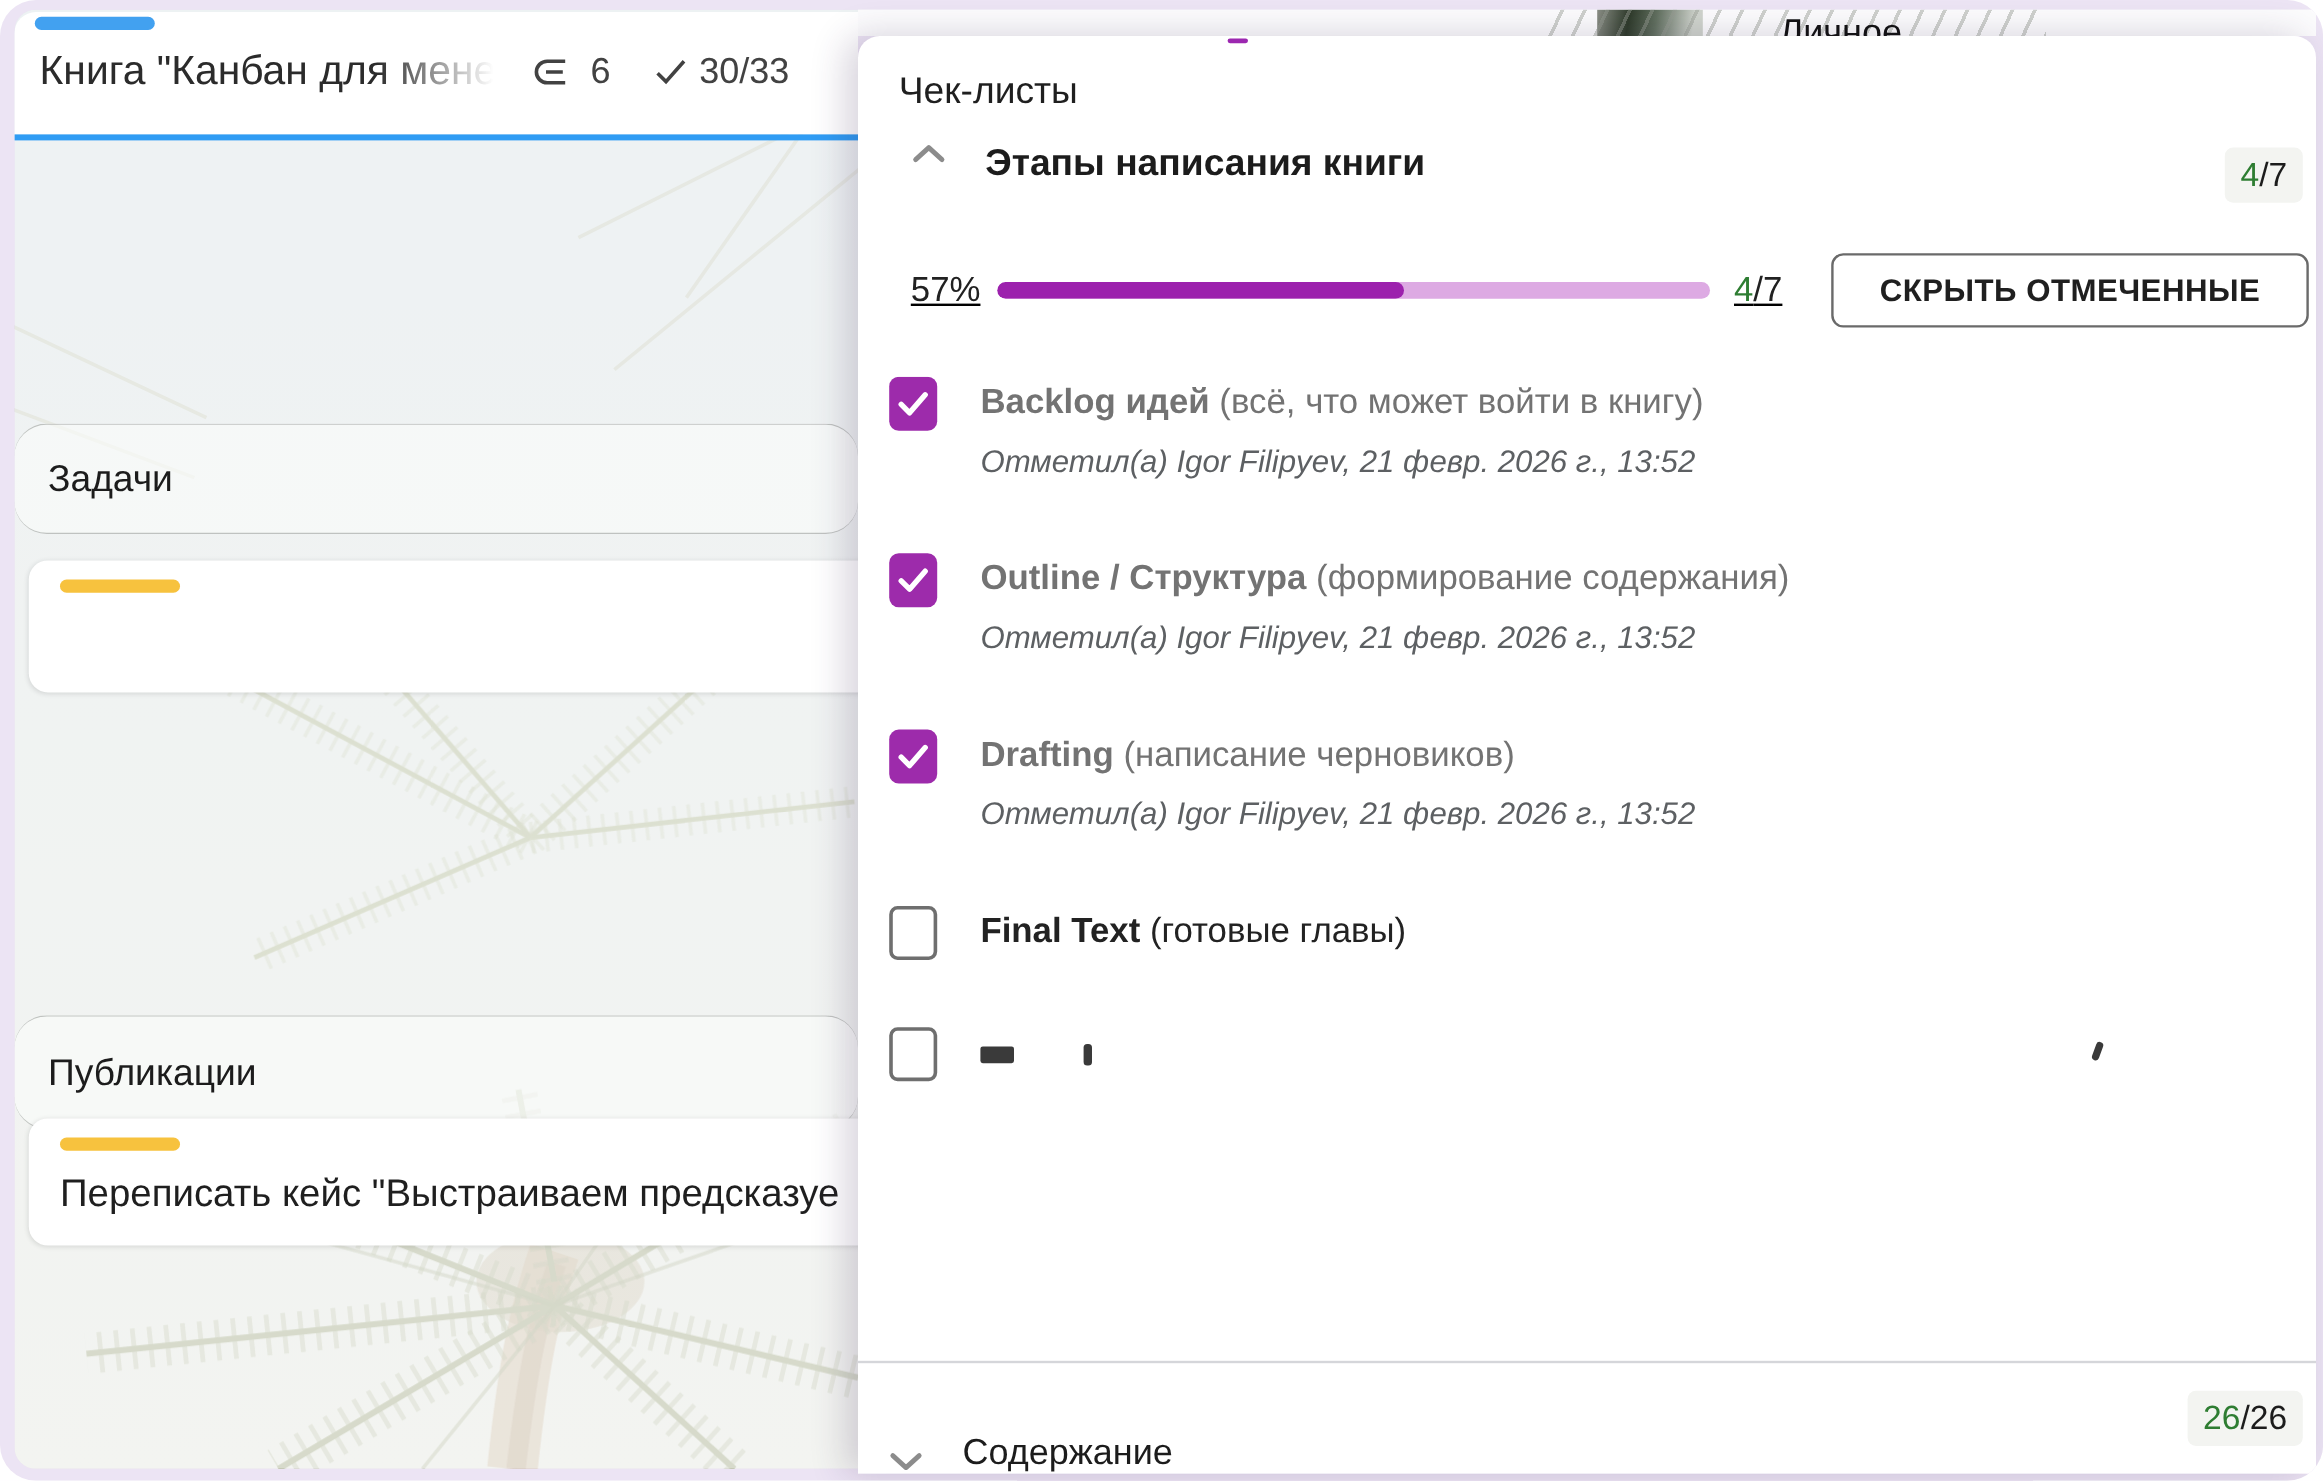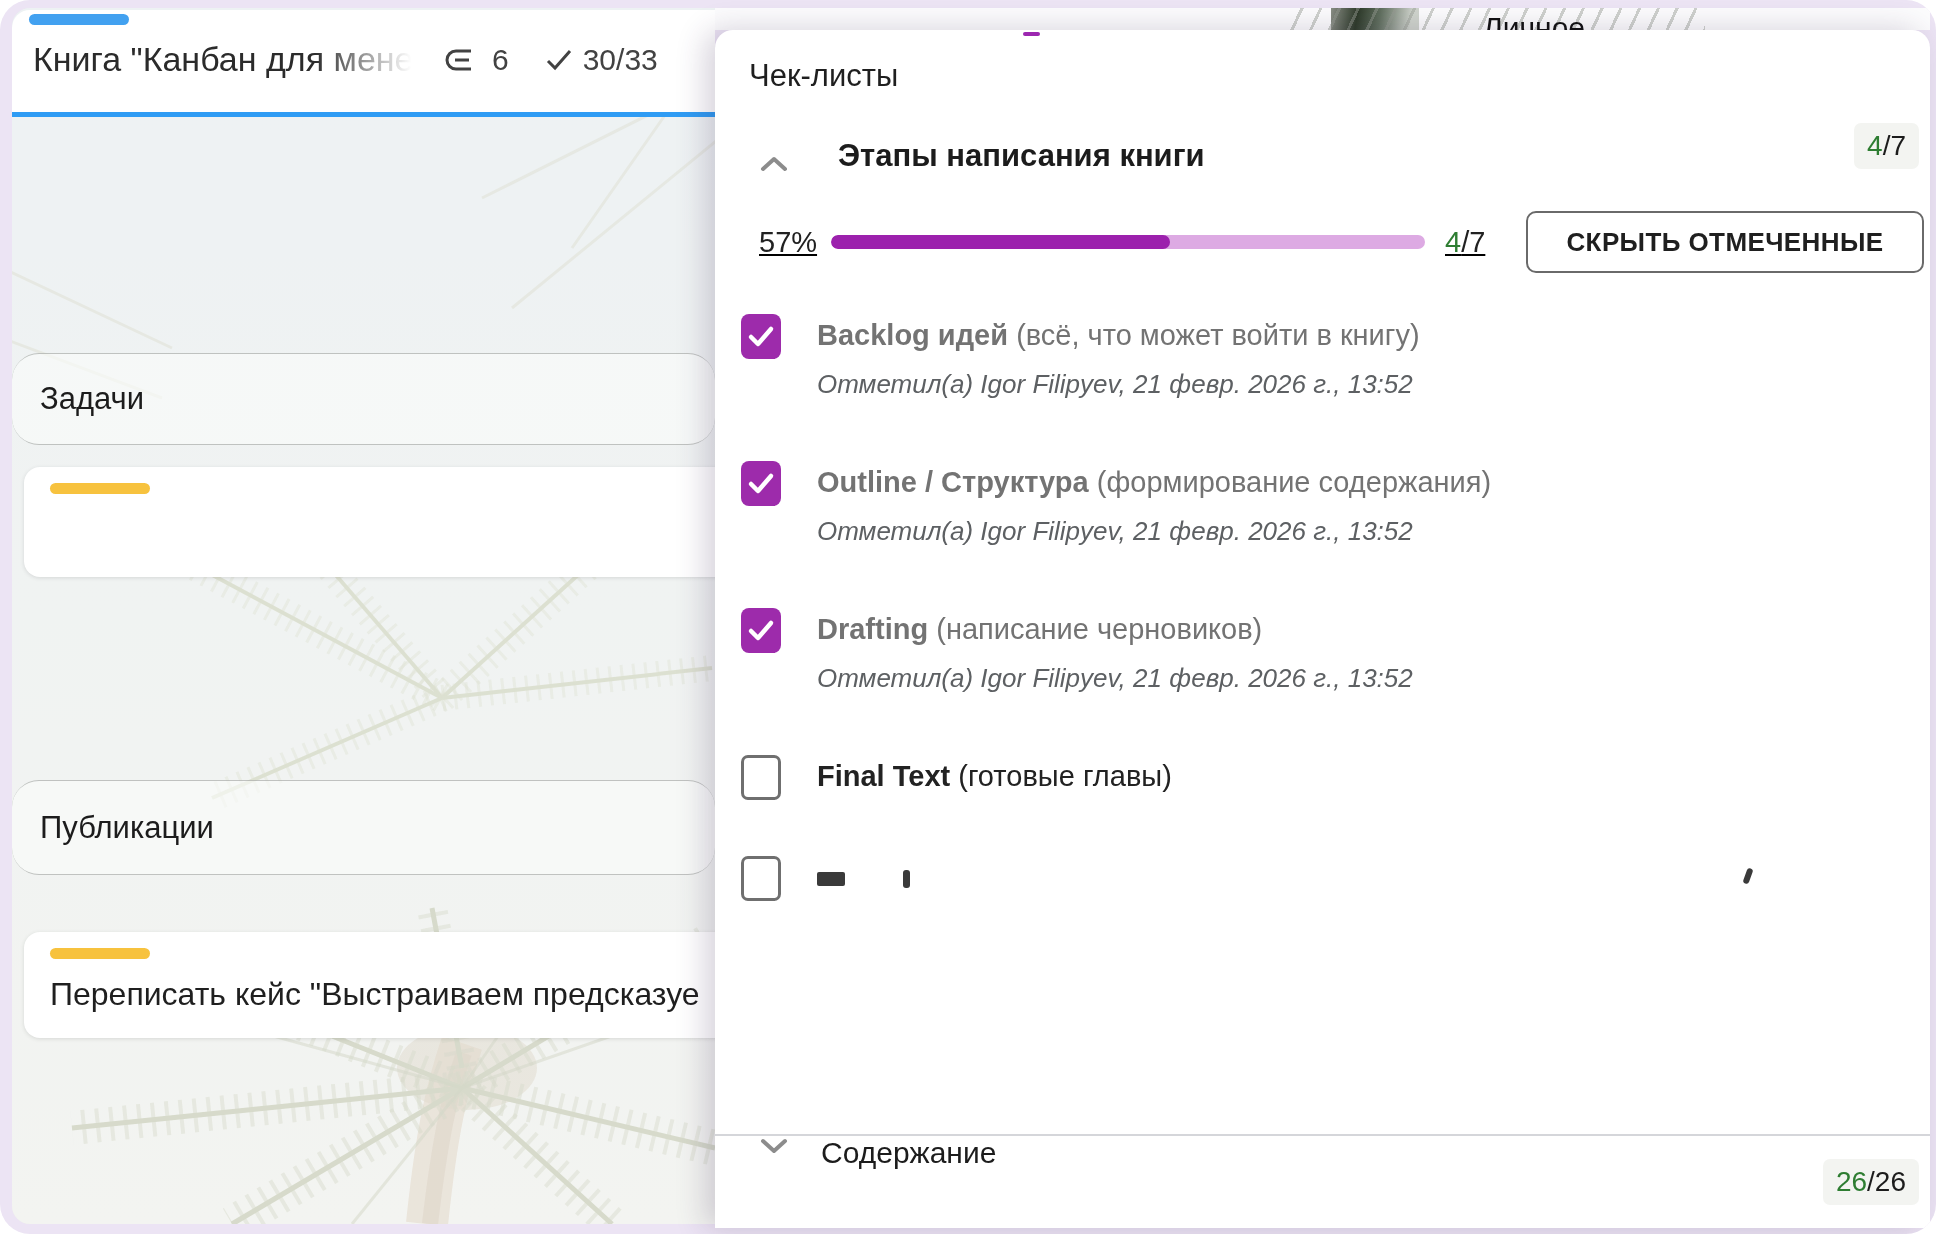--- a/index.html
+++ b/index.html
@@ -16,41 +16,41 @@
   .tc-row{position:absolute;left:21px;top:30px;right:8px;display:flex;align-items:center;}
   .tc-title{font-size:34px;color:#2b2b2b;white-space:nowrap;overflow:hidden;width:390px;
     -webkit-mask-image:linear-gradient(to right,#000 72%,transparent 97%);
             mask-image:linear-gradient(to right,#000 72%,transparent 97%);}
   .tc-meta{display:flex;align-items:center;color:#424242;font-size:30px;gap:10px;margin-left:22px;}
   .tc-meta .grp{display:flex;align-items:center;gap:10px;margin-right:26px;}
   .section{position:absolute;left:0;right:0;background:rgba(250,251,250,.62);
     border-top:1px solid rgba(90,95,90,.35);border-bottom:1px solid rgba(90,95,90,.35);
     display:flex;align-items:center;padding-left:28px;font-size:31px;color:#1c1c1c;border-radius:27px;}
   .sec-1{top:345px;height:92px;}
-  .sec-2{top:772px;height:95px;}
+  .sec-2{top:838px;height:95px;}
   .bcard{position:absolute;left:12px;right:-30px;background:#fff;border-radius:16px;box-shadow:0 1px 4px rgba(0,0,0,.12);}
   .bcard .sticker{position:absolute;left:26px;top:16px;background:#f7c23e;}
   .bcard .bc-text{position:absolute;left:26px;top:44px;right:10px;font-size:32px;color:#1f1f1f;white-space:nowrap;overflow:hidden;}
   .bcard-1{top:459px;height:110px;}
   .bcard-2{top:924px;height:106px;}
 
   
   .band{position:absolute;left:715px;right:6px;top:8px;height:22px;background:#fcfcfd;overflow:hidden;}
   .band-thumb{position:absolute;left:616px;top:0;width:88px;height:22px;
     background:linear-gradient(100deg,#8a8f85,#2e3b2a 30%,#61705f 55%,#cfd4cc 90%);}
   .band-streaks{position:absolute;left:570px;top:0;width:420px;height:22px;
     background:repeating-linear-gradient(115deg,transparent 0 14px,rgba(150,156,146,.45) 14px 17px);}
   .band-title{position:absolute;left:768px;top:3px;font-size:30px;font-weight:400;color:#111;}
 
   
   .panel{position:absolute;left:715px;top:30px;right:6px;bottom:6px;background:#fff;
     border-radius:18px 18px 0 0;box-shadow:-10px 0 30px rgba(55,35,80,.20);overflow:hidden;}
   .purple-sliver{position:absolute;left:308px;top:2px;width:17px;height:4px;border-radius:2px;background:#9c27b0;}
   .p-title{margin:26px 0 0 34px;height:40px;font-size:31px;font-weight:500;color:#1f1f1f;line-height:40px;}
-  .grp-row{margin-top:22px;height:56px;display:flex;align-items:flex-end;padding-left:44px;position:relative;gap:17px;}
+  .grp-row{margin-top:22px;height:56px;display:flex;align-items:flex-start;padding-left:44px;position:relative;}
   .chev{width:30px;height:20px;flex:0 0 auto;}
   .grp-label{margin-left:32px;font-size:31px;font-weight:700;color:#1c1c1c;}
   .badge{position:absolute;right:11px;top:50%;transform:translateY(-50%);background:#f3f4f1;border-radius:7px;
     padding:7px 13px;font-size:28px;white-space:nowrap;}
   .badge .done{color:#2e7d32;}
   .badge .total{color:#1c1c1c;}
   .prog-row{margin-top:36px;height:64px;display:flex;align-items:center;padding-left:44px;position:relative;text-decoration:underline;}
   .pct{font-size:29px;color:#212121;width:72px;}
   .pbar{width:594px;height:14px;border-radius:7px;background:#ddaae3;overflow:hidden;}
   .pfill{height:100%;border-radius:7px;background:#9c21ad;}
@@ -67,21 +67,21 @@
   .cbx.off{background:#fff;border:3px solid #6f6f6f;border-radius:7px;}
   .itxt{margin-left:36px;}
   .ititle{font-size:29px;line-height:42px;white-space:nowrap;}
   .item.checked .ititle{color:#737373;}
   .item.unchecked .ititle{color:#222222;}
   .iname{font-weight:700;}
   .imeta{margin-top:12px;font-size:26px;line-height:32px;font-style:italic;color:#5d6063;}
   .pm{position:absolute;background:#3a3a3a;}
   
   .footer-row{position:absolute;left:0;right:0;bottom:0;height:94px;background:#fff;border-top:2px solid #d5d6da;
-    display:flex;align-items:flex-start;padding-left:44px;}
+    display:flex;align-items:flex-end;padding-left:25px;}
   .foot-label{margin-left:32px;font-size:30px;font-weight:500;color:#1c1c1c;}
 </style>
 </head>
 <body>
 
 <div class="screen">
 
   <div class="board">
     <svg class="palm" width="703" height="1216" viewBox="0 0 703 1216">
       <defs>

